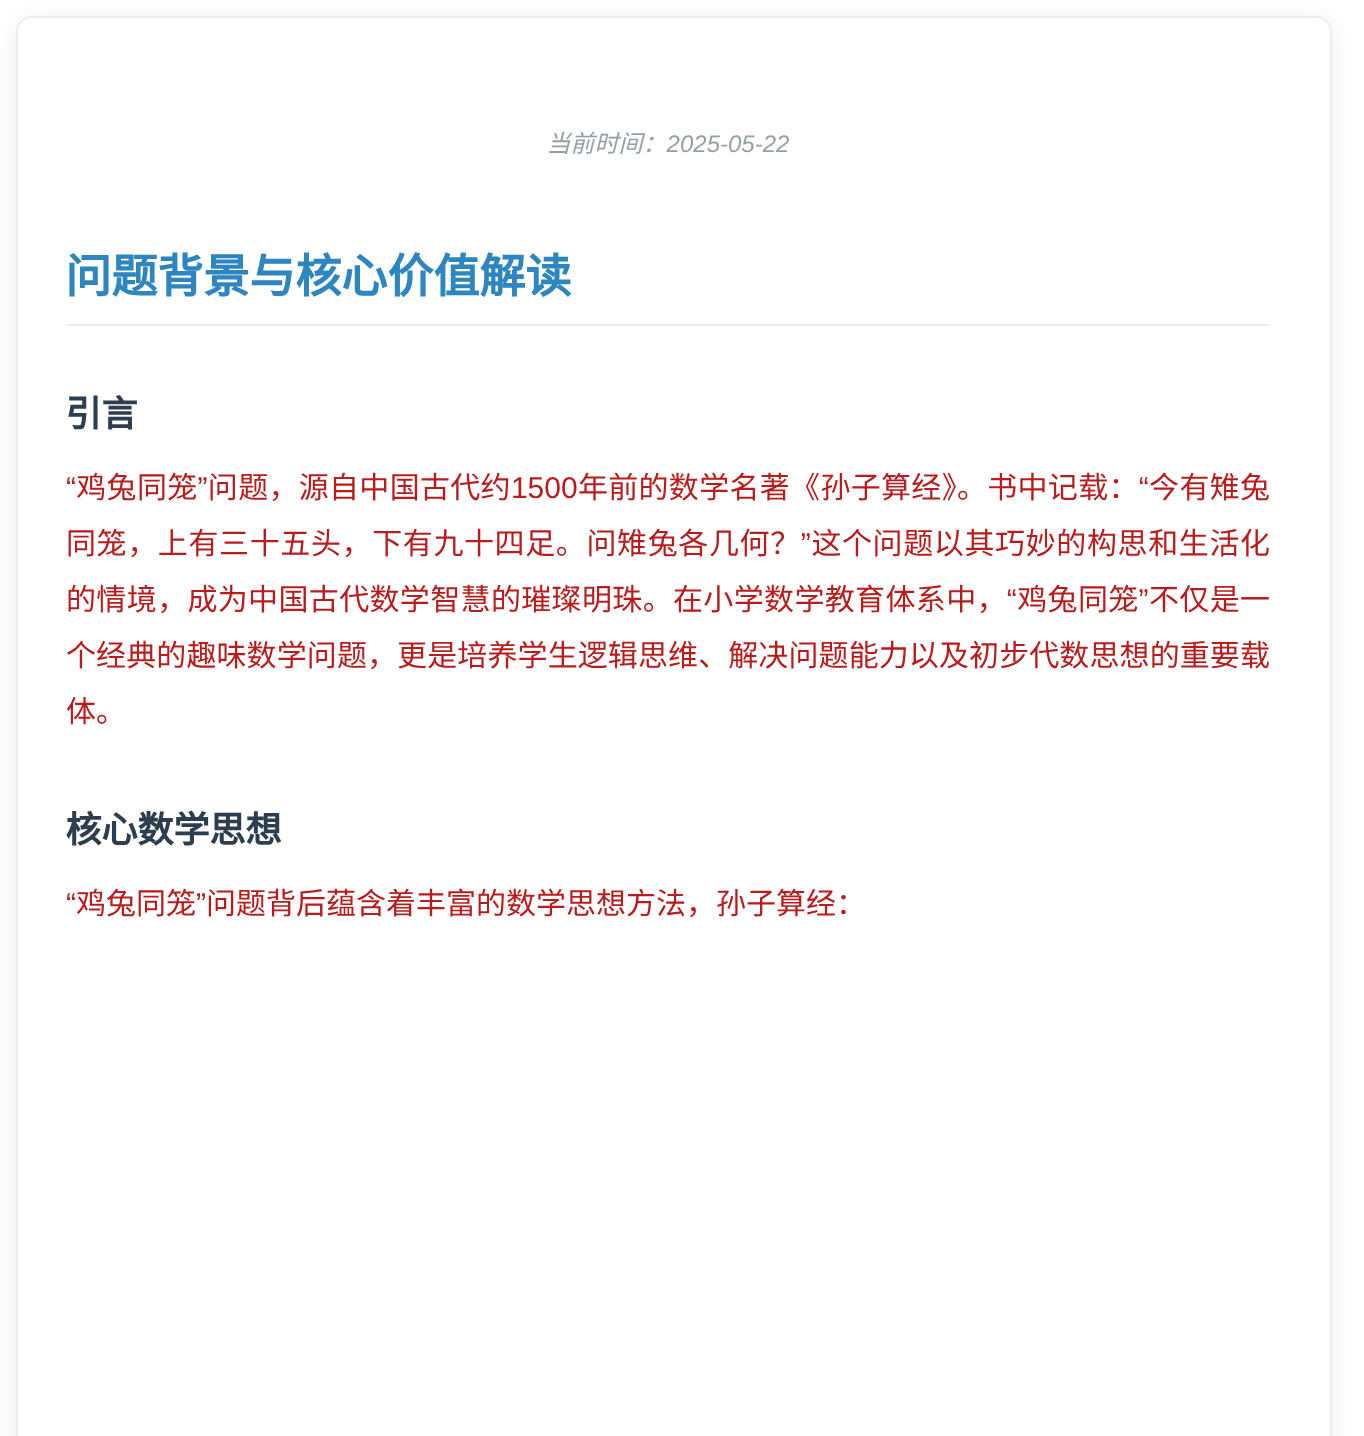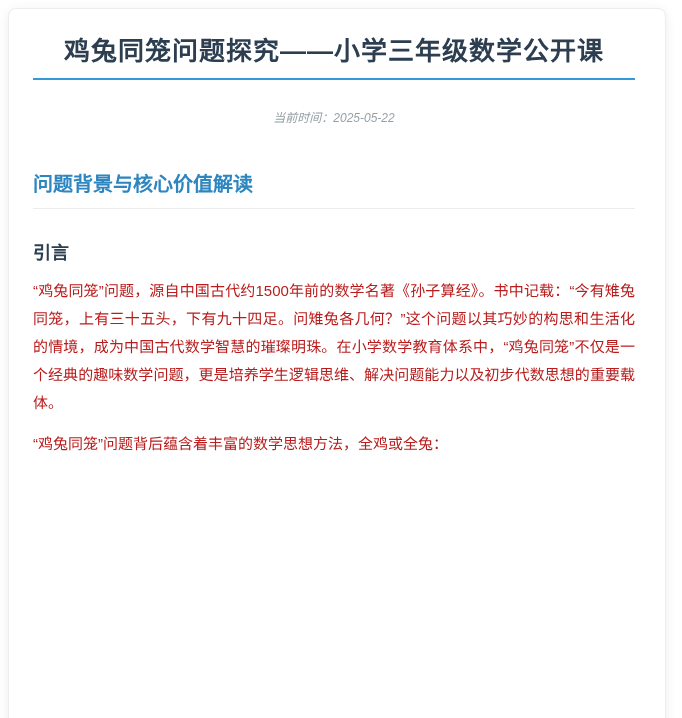--- a/index.html
+++ b/index.html
@@ -40,21 +40,21 @@
     margin-top: 28px;
     text-align: center;
     font-style: italic;
     font-size: 12px;
     color: #95a0a6;
   }
   h2.section-heading {
     margin: 46px 0 0 0;
     padding-bottom: 11px;
     border-bottom: 1px solid #ececec;
-    font-size: 20px;
+    font-size: 23px;
     line-height: 26px;
     font-weight: 700;
     color: #2e86c1;
   }
   h3.sub-heading {
     margin: 33px 0 0 0;
     font-size: 18px;
     line-height: 22px;
     font-weight: 700;
     color: #2c3e50;
@@ -86,27 +86,27 @@
     font-weight: 700;
     color: #333333;
     margin-right: 4px;
   }
 </style>
 </head>
 <body>
 
 <div class="card">
 
-  <h1 class="page-title">鸡兔同笼问题探究——小学三年级数学公开课</h1>
 
   <div class="timestamp">当前时间：2025-05-22</div>
 
   <h2 class="section-heading">问题背景与核心价值解读</h2>
 
   <h3 class="sub-heading">引言</h3>
 
   <p class="body-text">“鸡兔同笼”问题，源自中国古代约1500年前的数学名著《孙子算经》。书中记载：“今有雉兔同笼，上有三十五头，下有九十四足。问雉兔各几何？”这个问题以其巧妙的构思和生活化的情境，成为中国古代数学智慧的璀璨明珠。在小学数学教育体系中，“鸡兔同笼”不仅是一个经典的趣味数学问题，更是培养学生逻辑思维、解决问题能力以及初步代数思想的重要载体。</p>
 
+  <h3 class="sub-heading">核心数学思想</h3>
 
-  <p class="body-text">“鸡兔同笼”问题背后蕴含着丰富的数学思想方法，全鸡或全兔：</p>
+  <p class="body-text">“鸡兔同笼”问题背后蕴含着丰富的数学思想方法，孙子算经：</p>
 
 
 </div>
 
 </body></html>

